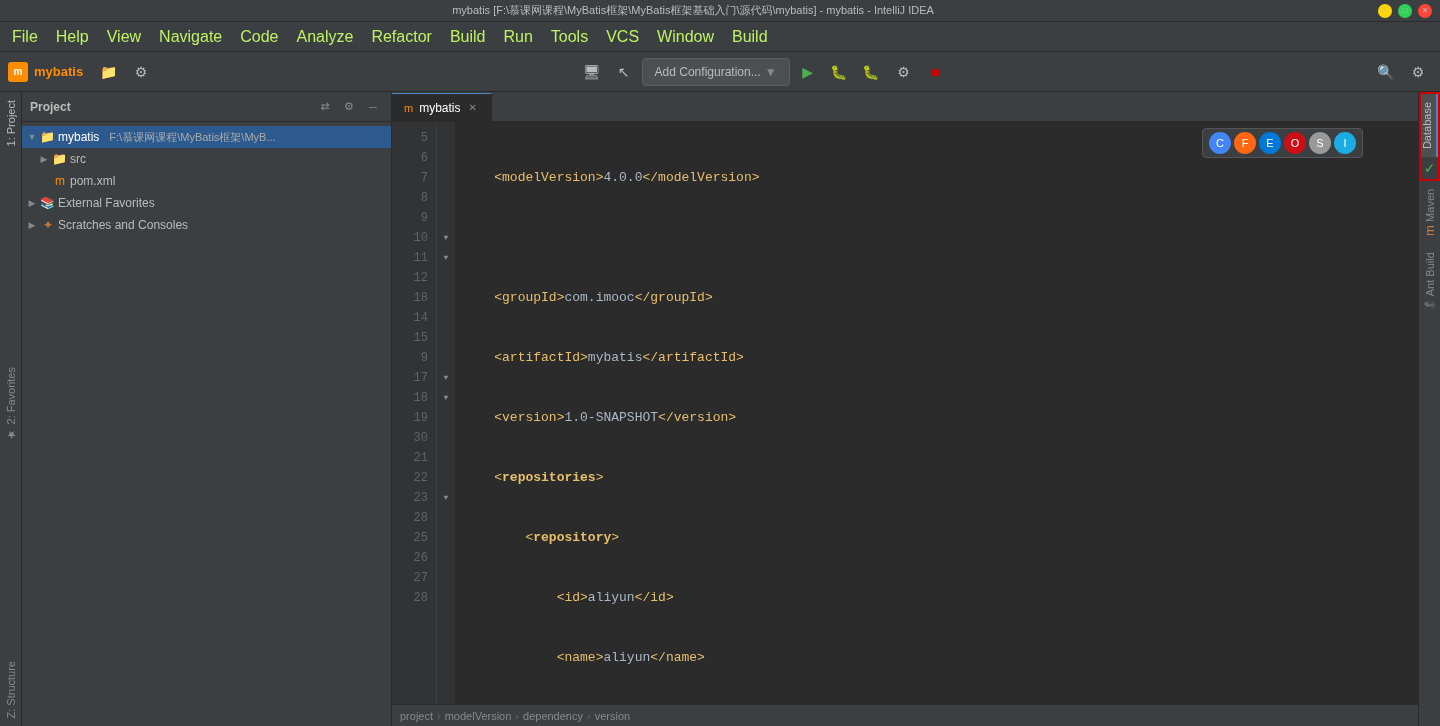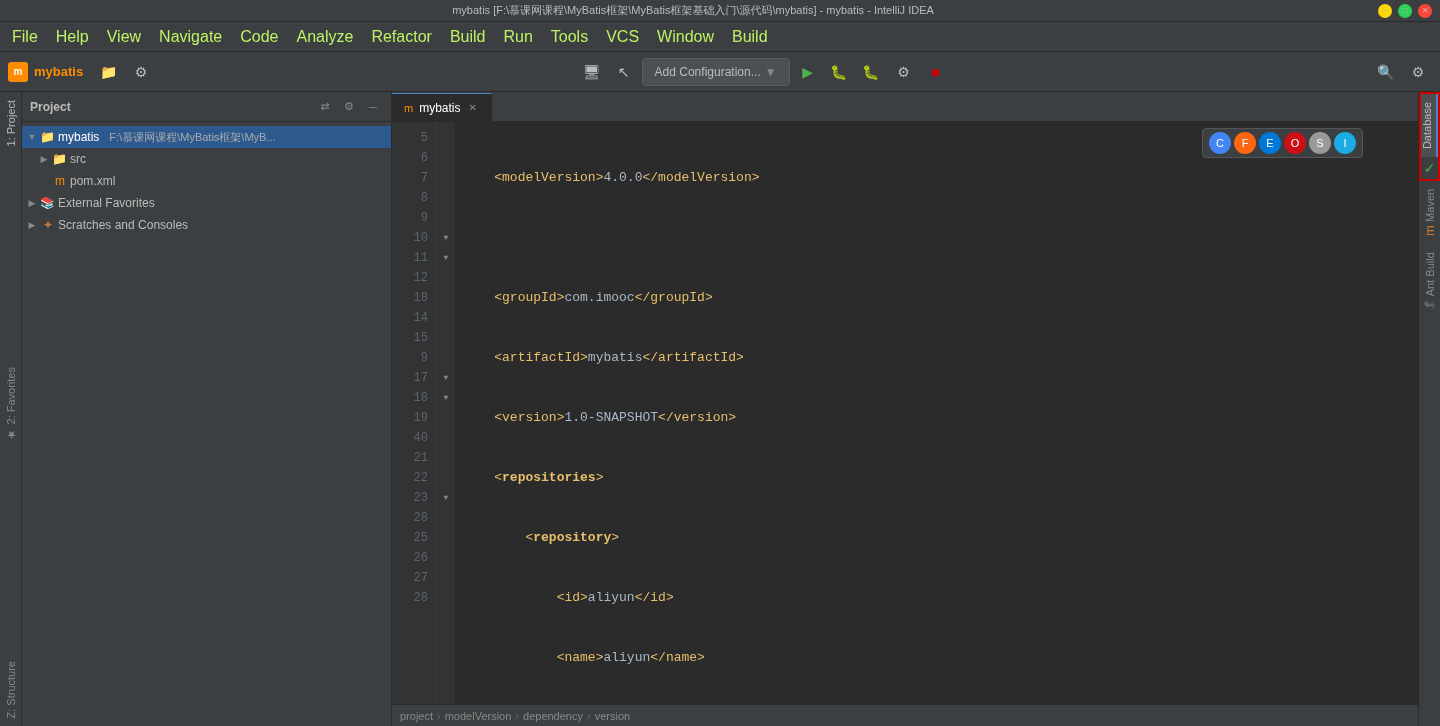--- a/index.html
+++ b/index.html
@@ -503,21 +503,21 @@
         <div class="line-num">10</div>
         <div class="line-num">11</div>
         <div class="line-num">12</div>
         <div class="line-num">18</div>
         <div class="line-num">14</div>
         <div class="line-num">15</div>
         <div class="line-num">9</div>
         <div class="line-num">17</div>
         <div class="line-num">18</div>
         <div class="line-num">19</div>
-        <div class="line-num">40</div>
+        <div class="line-num">30</div>
         <div class="line-num">21</div>
         <div class="line-num">22</div>
         <div class="line-num">23</div>
         <div class="line-num">28</div>
         <div class="line-num">25</div>
         <div class="line-num">26</div>
         <div class="line-num">27</div>
         <div class="line-num">28</div>
       </div>
       <div class="gutter">

